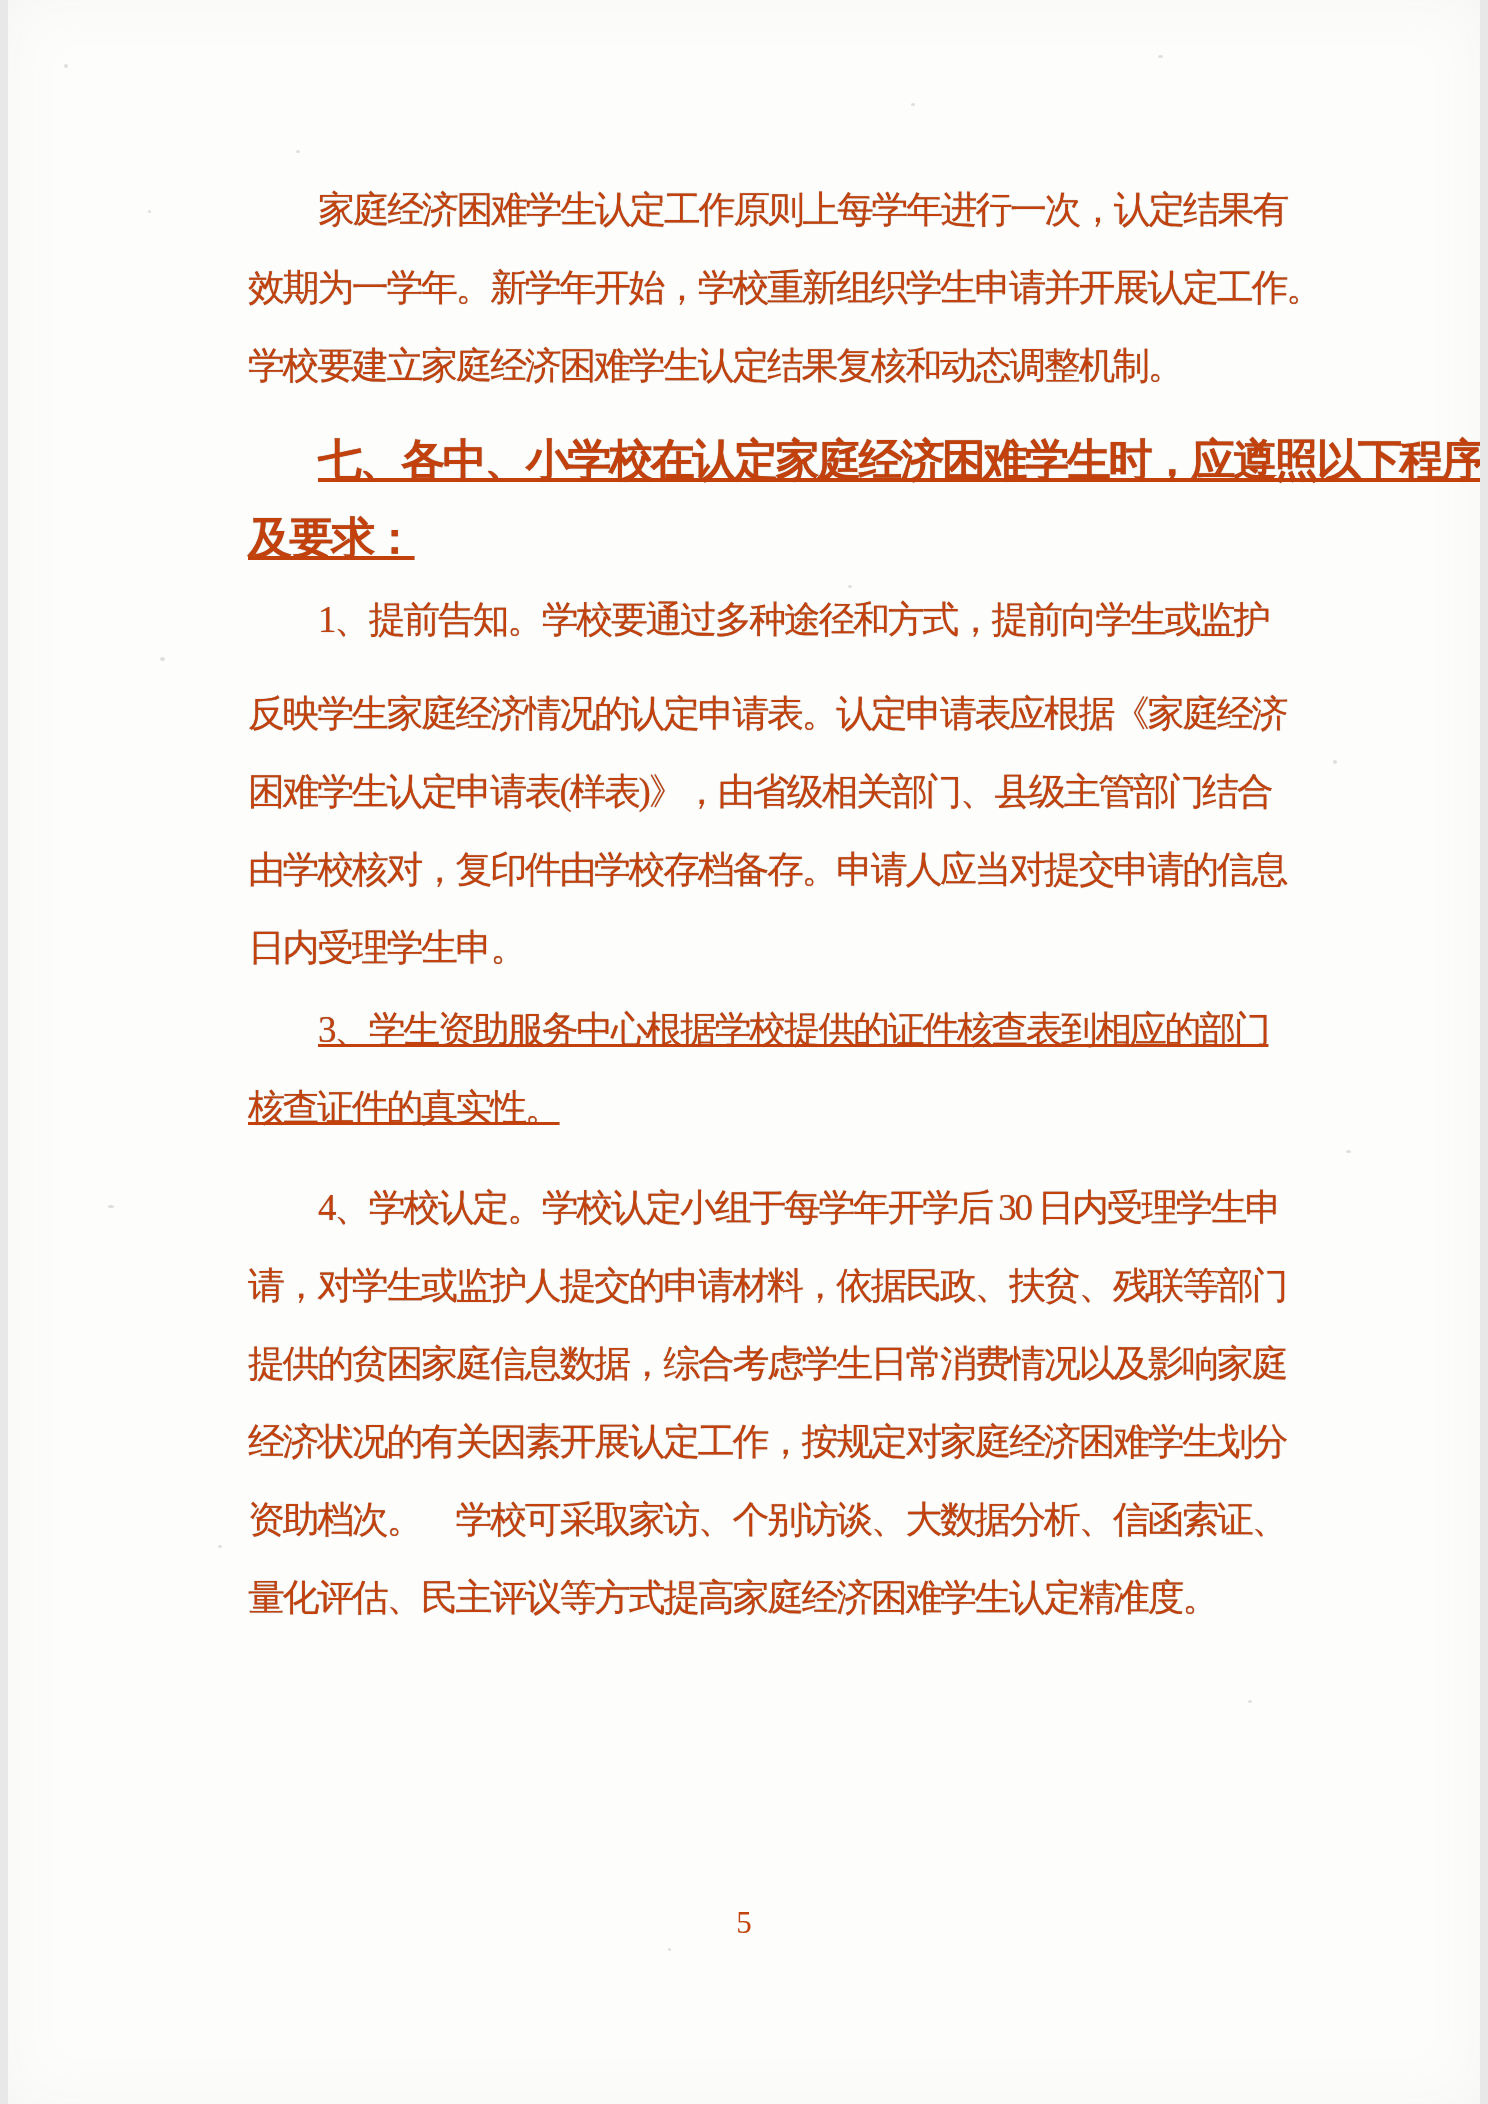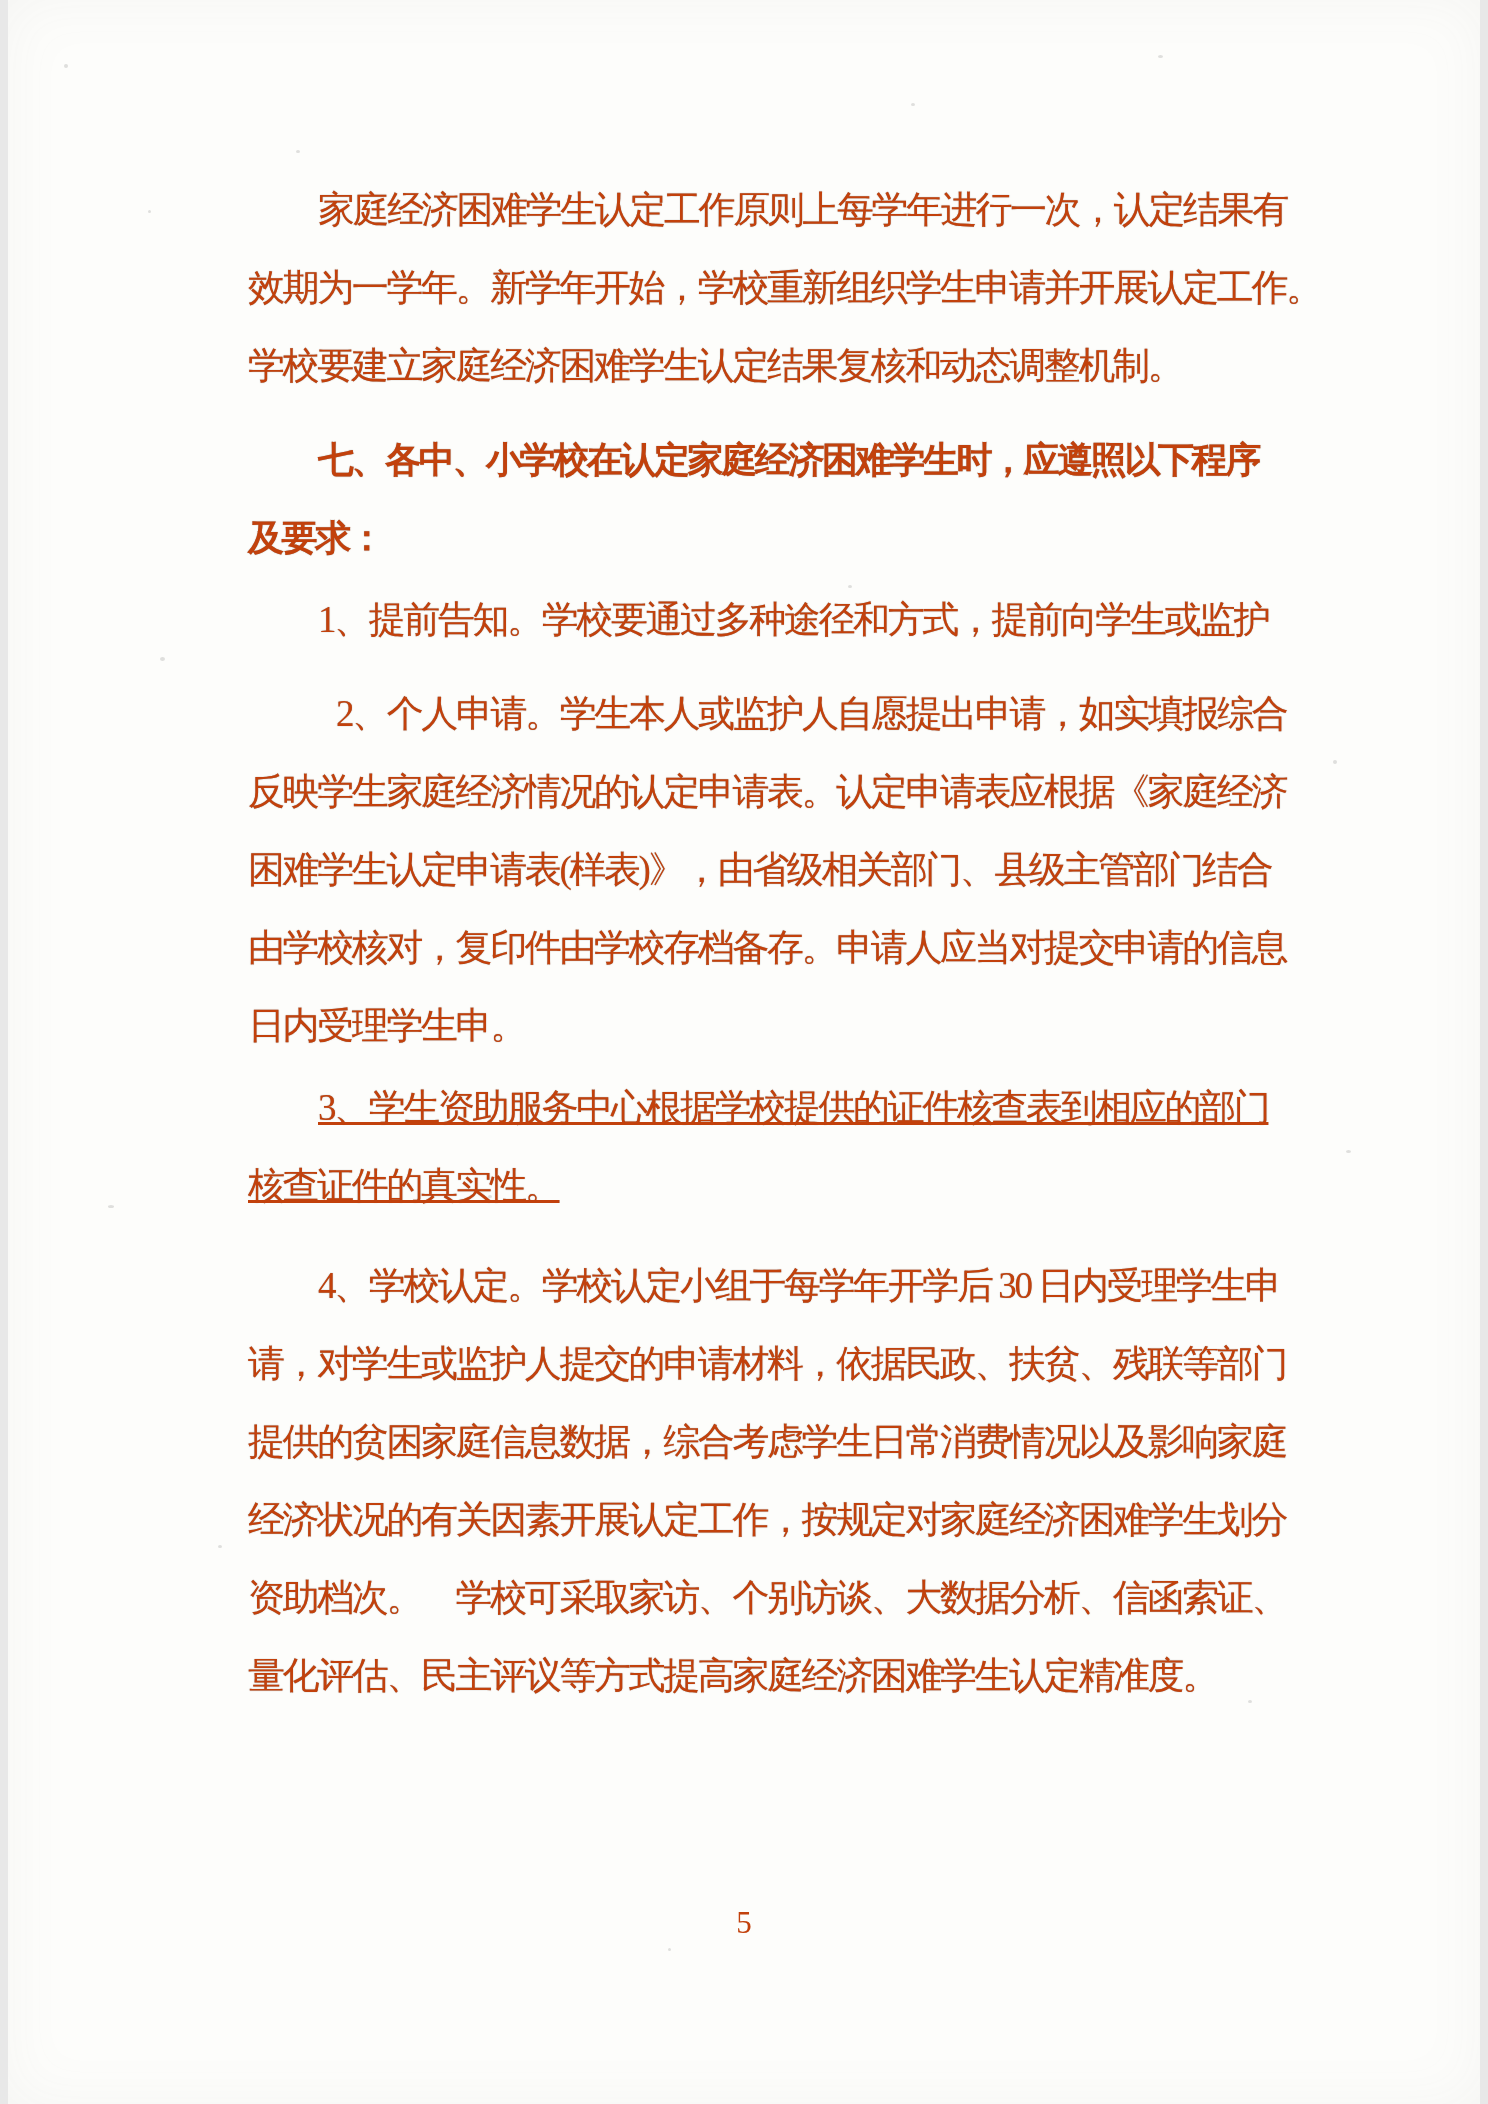--- a/index.html
+++ b/index.html
@@ -25,21 +25,21 @@
     display: flex;
     align-items: center;
     white-space: pre;
     font-size: 37px;
     letter-spacing: -2.4px;
     text-shadow: 0 0 1px rgba(35,35,35,0.5);
   }
   .fl  { padding-left: 70px; }   
   .fl2 { padding-left: 88px; }   
   .para { margin: 0; }
-  .para-heading .line { font-weight: bold; font-size: 36px; }
+  .para-heading .line { font-weight: bold; font-size: 44px; text-decoration: underline; }
   .m-heading { margin-top: 16px; }
   .m-item1   { margin-top: 4px;  }
   .m-item2   { margin-top: 16px; }
   .m-item3   { margin-top: 4px; text-decoration: underline;  }
   .m-item4   { margin-top: 22px; }
   .pagenum {
     position: absolute;
     top: 1905px;
     left: 0;
     width: 100%;
@@ -85,21 +85,20 @@
     <div class="para para-heading m-heading">
       <div class="line fl">七、各中、小学校在认定家庭经济困难学生时，应遵照以下程序</div>
       <div class="line">及要求：</div>
     </div>
 
     <div class="para m-item1">
       <div class="line fl">1、提前告知。学校要通过多种途径和方式，提前向学生或监护</div>
     </div>
 
     <div class="para m-item2">
-      <div class="line fl2">2、个人申请。学生本人或监护人自愿提出申请，如实填报综合</div>
       <div class="line">反映学生家庭经济情况的认定申请表。认定申请表应根据《家庭经济</div>
       <div class="line">困难学生认定申请表(样表)》，由省级相关部门、县级主管部门结合</div>
       <div class="line">由学校核对，复印件由学校存档备存。申请人应当对提交申请的信息</div>
       <div class="line">日内受理学生申。</div>
     </div>
 
     <div class="para m-item3">
       <div class="line fl">3、学生资助服务中心根据学校提供的证件核查表到相应的部门</div>
       <div class="line">核查证件的真实性。</div>
     </div>

